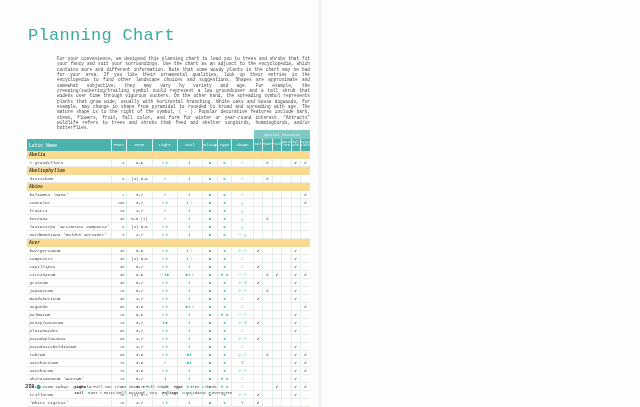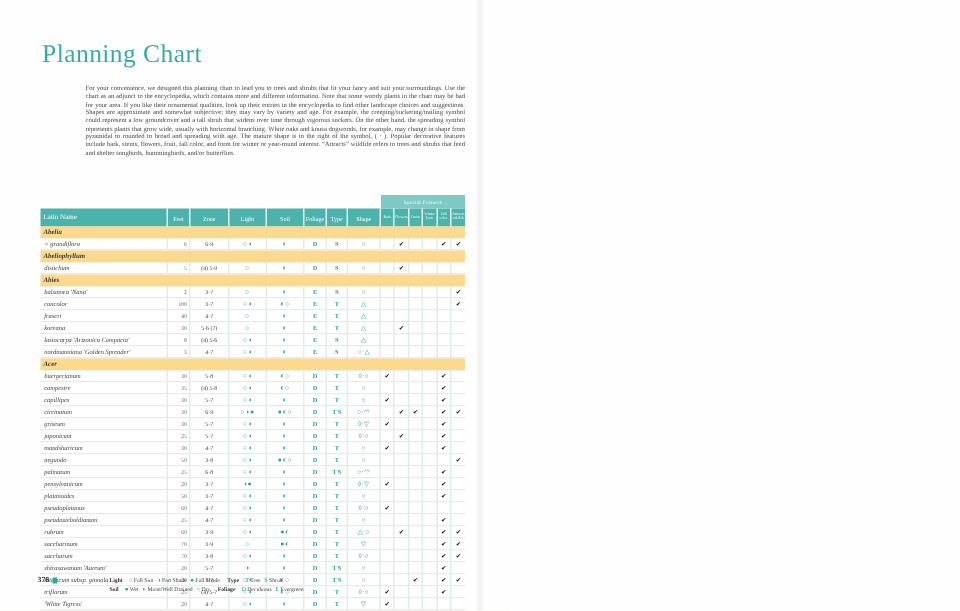--- a/index.html
+++ b/index.html
@@ -1,17 +1,17 @@
 <!DOCTYPE html>
 <html><head>
 <meta charset="utf-8">
 <style>
   html,body{margin:0;padding:0;background:#f4f3f0;}
   .spread{position:relative;width:640px;height:407px;background:#fefefe;overflow:hidden;
-          font-family:Liberation Serif, serif;color:#3a3a3a;}
+          font-family:Liberation Mono, monospace;color:#3a3a3a;}
   .gutter{position:absolute;left:317px;top:0;width:6px;height:407px;
           background:linear-gradient(90deg,rgba(0,0,0,0),rgba(0,0,0,0.06),rgba(0,0,0,0));}
   .page{position:absolute;top:0;height:407px;width:320px;}
   .page-left{left:0;}
   .page-right{left:320px;}
   .title{position:absolute;left:28px;top:26px;font-size:17px;font-weight:400;
          letter-spacing:0.3px;color:#38aca4;}
   .intro{position:absolute;left:57px;top:56px;width:253px;font-size:4.45px;
          line-height:5.35px;text-align:justify;color:#4a4a4a;}
   

